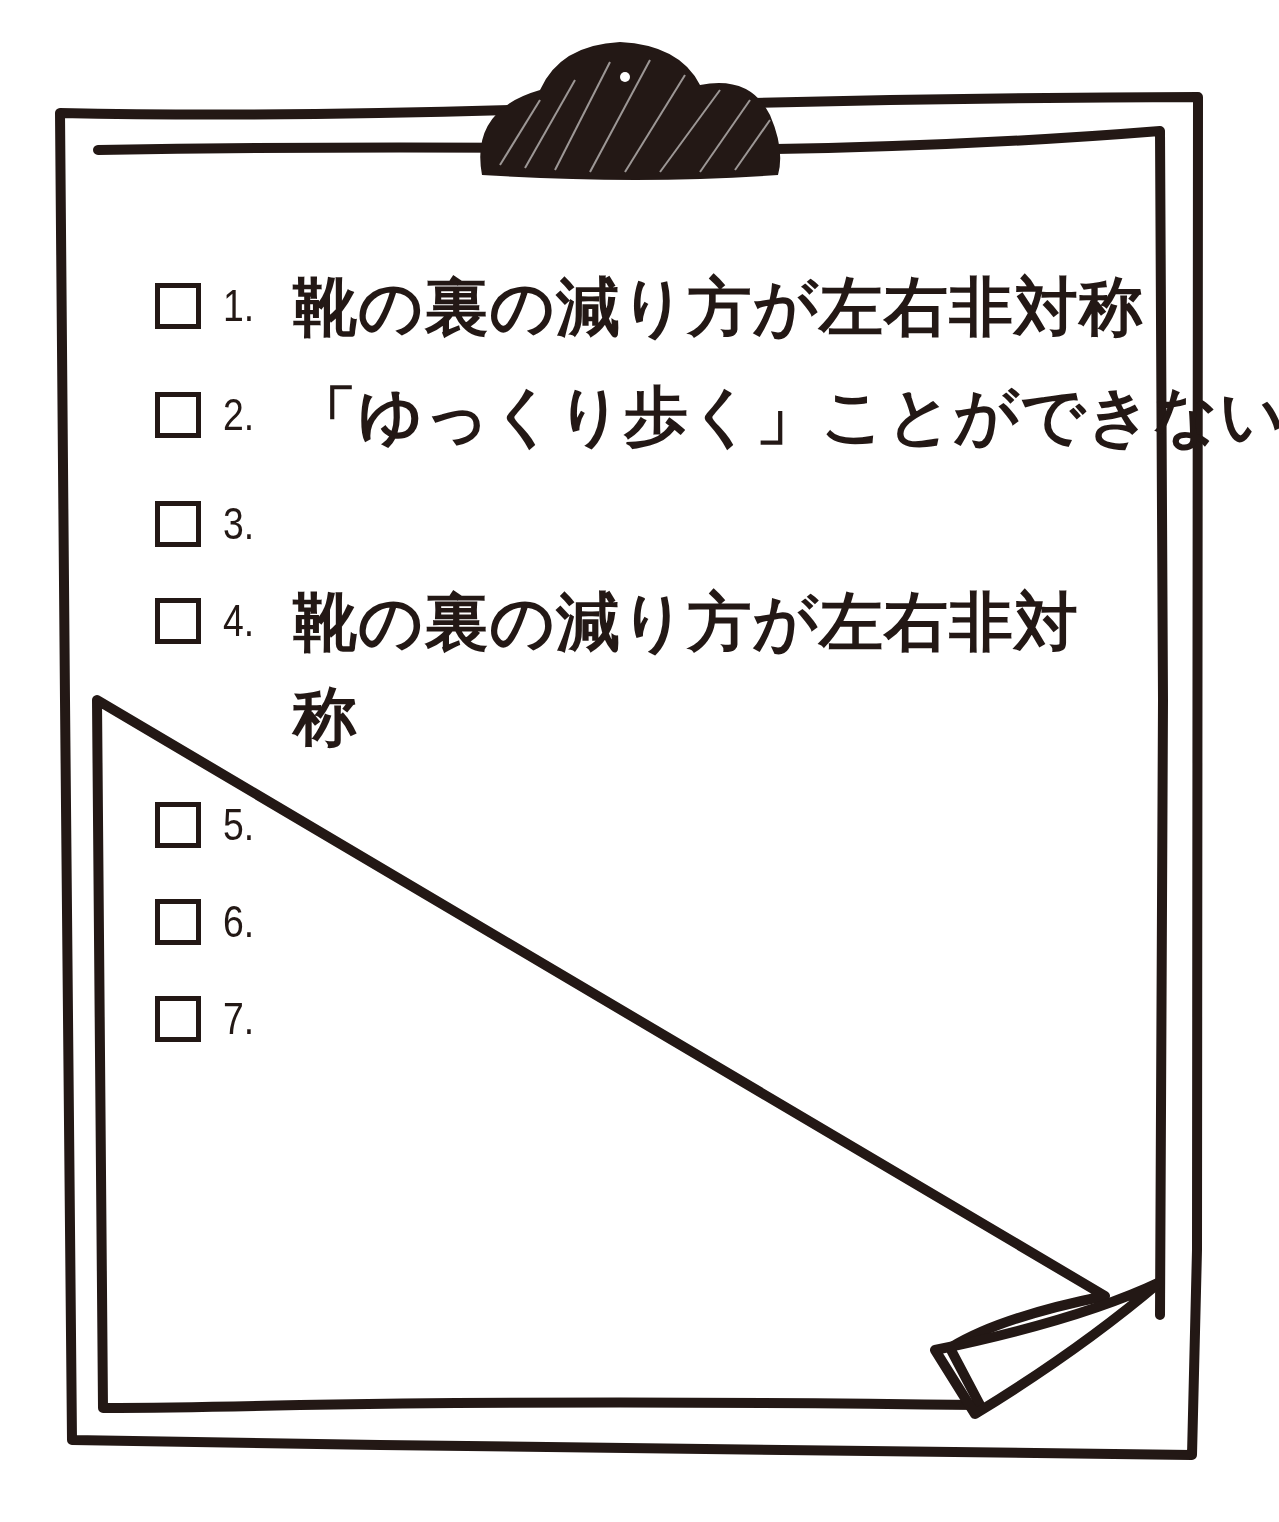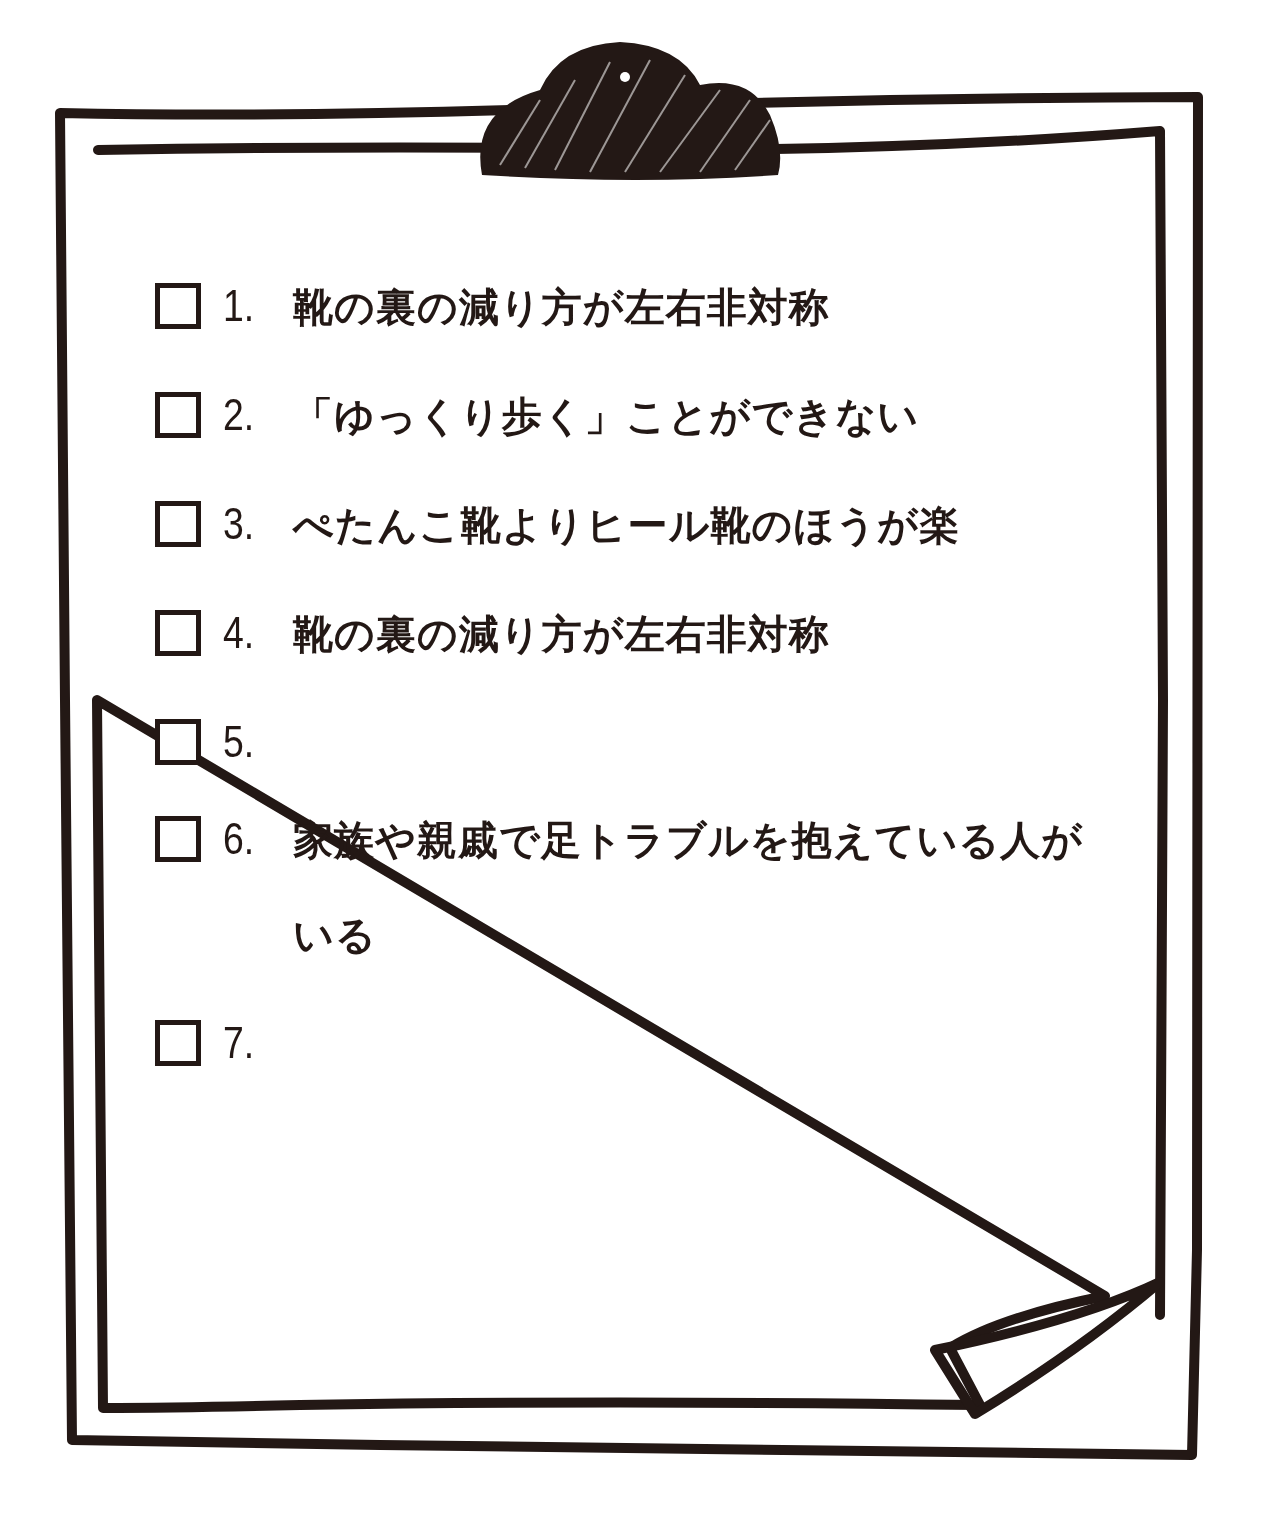--- a/index.html
+++ b/index.html
@@ -15,21 +15,21 @@
   .checkbox {
     flex: 0 0 auto; width: 46px; height: 46px; box-sizing: border-box;
     border: 5px solid #231815; background: #fff; margin-top: 13px; margin-right: 22px;
   }
   .num {
     flex: 0 0 70px; font-size: 44px; line-height: 72px;
     font-family: "Liberation Sans", "DejaVu Sans", sans-serif; font-weight: normal;
     transform: scaleX(0.85); transform-origin: left center;
   }
   .text {
-    flex: 1 1 auto; font-size: 40px; line-height: 95px; margin-top: -11px;
+    flex: 1 1 auto; font-size: 64px; line-height: 95px; margin-top: -11px;
     font-weight: bold; letter-spacing: 1px; max-width: 800px;
   }
   .item:first-child .text, .item:nth-child(2) .text { white-space: nowrap; }
 </style>
 </head>
 <body>
 
 <svg class="frame-svg" viewBox="0 0 1279 1522" xmlns="http://www.w3.org/2000/svg">
   <g fill="none" stroke="#231815" stroke-width="10" stroke-linecap="round" stroke-linejoin="round">
 
@@ -63,33 +63,31 @@
     <span class="text">靴の裏の減り方が左右非対称</span>
   </li>
   <li class="item">
     <span class="checkbox"></span>
     <span class="num">2.</span>
     <span class="text">「ゆっくり歩く」ことができない</span>
   </li>
   <li class="item">
     <span class="checkbox"></span>
     <span class="num">3.</span>
-    <span class="text">ぺたんこ靴よりヒール靴のほうが楽</span>
   </li>
   <li class="item">
     <span class="checkbox"></span>
     <span class="num">4.</span>
     <span class="text">靴の裏の減り方が左右非対称</span>
   </li>
   <li class="item">
     <span class="checkbox"></span>
     <span class="num">5.</span>
   </li>
   <li class="item">
     <span class="checkbox"></span>
     <span class="num">6.</span>
-    <span class="text">家族や親戚で足トラブルを抱えている人がいる</span>
   </li>
   <li class="item">
     <span class="checkbox"></span>
     <span class="num">7.</span>
   </li>
 </ul>
 
 </body></html>

